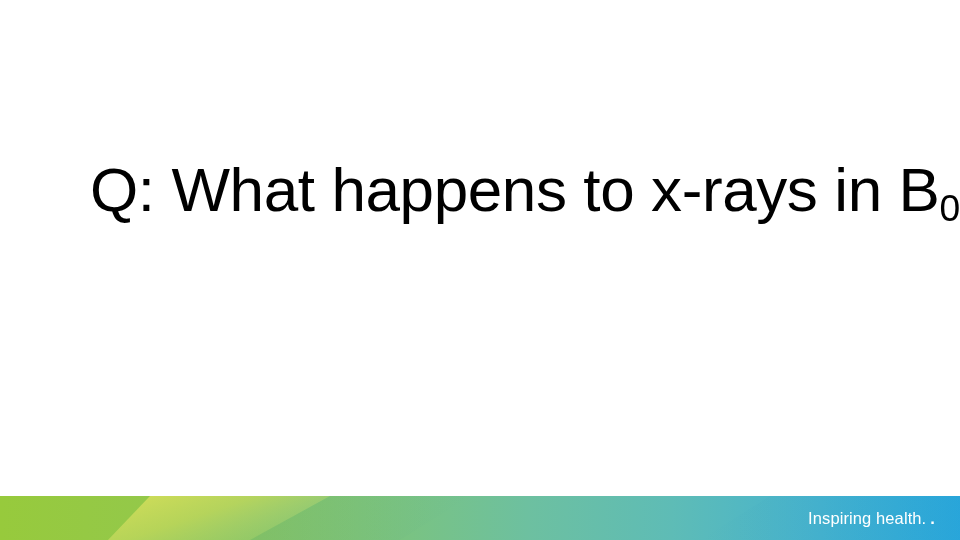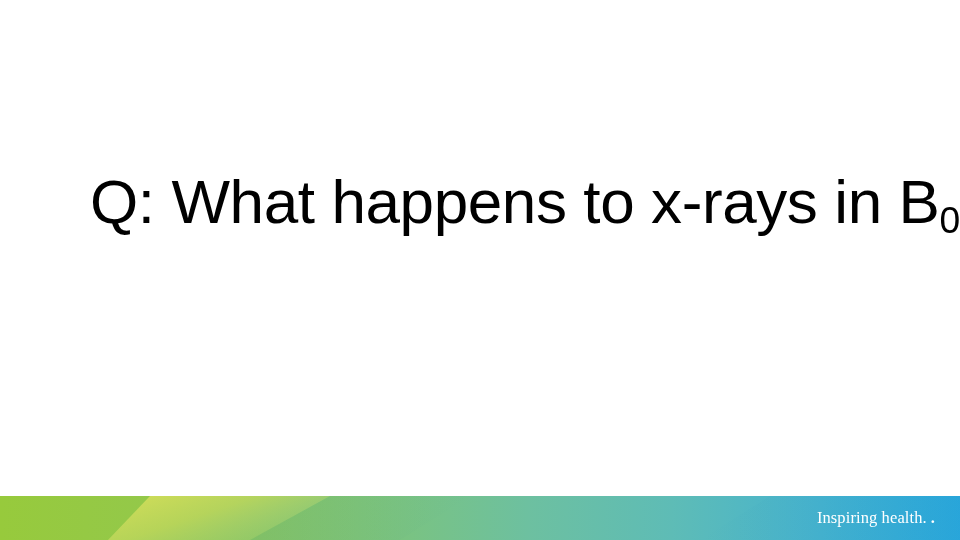--- a/index.html
+++ b/index.html
@@ -19,21 +19,21 @@
     width: 960px;
     height: 540px;
     background: #ffffff;
     overflow: hidden;
   }
 
   
   #title-block {
     position: absolute;
     left: 90px;
-    top: 168px;
+    top: 156px;
     width: 800px;
     height: 70px;
     text-align: right;
   }
 
   #slide-title {
     margin: 0;
     font-family: "Liberation Sans", sans-serif;
     font-weight: 400;
     font-size: 62px;
@@ -67,21 +67,21 @@
     height: 44px;
   }
 
   #footer-tagline {
     position: absolute;
     right: 25px;
     top: 0;
     height: 44px;
     display: flex;
     align-items: center;
-    font-family: Liberation Serif, serif;
+    font-family: Liberation Sans, sans-serif;
     font-size: 16.5px;
     line-height: 44px;
     color: #ffffff;
     white-space: nowrap;
     letter-spacing: 0.1px;
   }
   #footer-tagline .light { font-weight: 400; }
   #footer-tagline .bold  { font-weight: 700; }
   #footer-tagline .sep   { display: inline-block; width: 4px; }
 </style>

